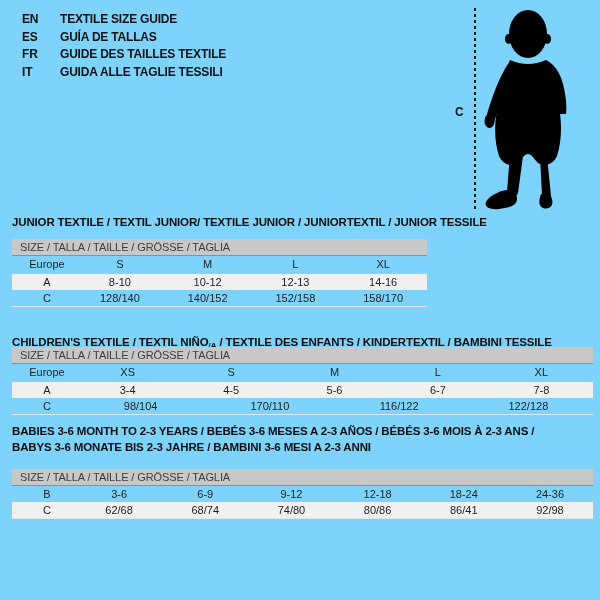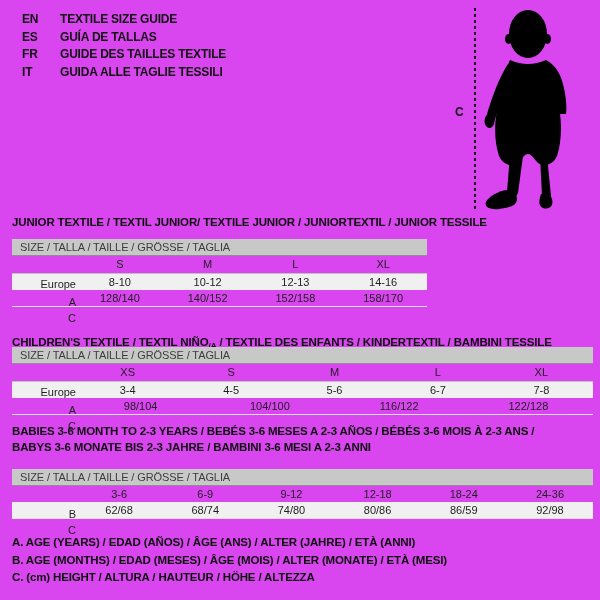--- a/index.html
+++ b/index.html
@@ -1,21 +1,21 @@
 <!DOCTYPE html>
 <html><head>
 <meta charset="utf-8">
 <style>
   html,body{margin:0;padding:0;}
   body{
     width:600px;height:600px;background:#ffffff;color:#111;
     font-family:"Liberation Sans", sans-serif;
     -webkit-font-smoothing:antialiased;
   }
-  .page{position:relative;width:600px;height:600px;overflow:hidden;background:#d946ef;}
+  .page{position:relative;width:600px;height:600px;overflow:hidden;background:#7dd3fc;}
 
   
   .lang-block{position:absolute;left:22px;top:11px;font-weight:bold;font-size:12px;line-height:17.5px;letter-spacing:-0.2px;}
   .lang-row{display:flex;}
   .lang-code{width:38px;flex:0 0 38px;}
 
   
   .dash-line{position:absolute;left:474px;top:8px;width:2px;height:203px;
     background:repeating-linear-gradient(to bottom,#161616 0 3px,transparent 3px 6px);}
   .c-label{position:absolute;left:455px;top:105px;font-weight:bold;font-size:12px;}
@@ -33,21 +33,21 @@
   .t1{top:239px;width:415px;}
   .t2{top:347px;width:581px;}
   .t3{top:469px;width:581px;}
   .band{height:16px;line-height:16px;background:#c8c8c8;color:#3d3d3d;padding-left:8px;
     border-bottom:1px solid #8f8f8f;letter-spacing:-0.1px;}
   .trow{display:flex;height:16px;line-height:16px;}
   .trow.euro{height:17px;line-height:17px;border-bottom:1px solid #c2c2c2;}
   .trow.alt{background:#f0f0f0;}
   .tbl{border-bottom:1px solid #e3e3e3;}
   .cell{flex:1;text-align:center;}
-  .cell.lbl{flex:0 0 58px;text-align:right;padding-left:6px;margin-top:20px;}
+  .cell.lbl{flex:0 0 58px;text-align:center;padding-left:6px;}
 
   
   .notes{position:absolute;left:12px;top:534px;font-weight:bold;font-size:11.5px;line-height:17.5px;letter-spacing:-0.15px;color:#0d0d0d;}
 </style>
 </head>
 <body>
 
 <div class="page">
 
   <div class="lang-block">
@@ -129,21 +129,21 @@
       <span class="cell lbl">A</span>
       <span class="cell">3-4</span>
       <span class="cell">4-5</span>
       <span class="cell">5-6</span>
       <span class="cell">6-7</span>
       <span class="cell">7-8</span>
     </div>
     <div class="trow">
       <span class="cell lbl">C</span>
       <span class="cell">98/104</span>
-      <span class="cell">104/100</span>
+      <span class="cell">170/110</span>
       <span class="cell">116/122</span>
       <span class="cell">122/128</span>
     </div>
   </div>
 
   <div class="sec-title title-babies">
     <div>BABIES 3-6 MONTH TO 2-3 YEARS / BEBÉS 3-6 MESES A 2-3 AÑOS / BÉBÉS 3-6 MOIS À 2-3 ANS /</div>
     <div>BABYS 3-6 MONATE BIS 2-3 JAHRE / BAMBINI 3-6 MESI A 2-3 ANNI</div>
   </div>
   <div class="tbl t3">
@@ -156,24 +156,19 @@
       <span class="cell">12-18</span>
       <span class="cell">18-24</span>
       <span class="cell">24-36</span>
     </div>
     <div class="trow alt">
       <span class="cell lbl">C</span>
       <span class="cell">62/68</span>
       <span class="cell">68/74</span>
       <span class="cell">74/80</span>
       <span class="cell">80/86</span>
-      <span class="cell">86/59</span>
+      <span class="cell">86/41</span>
       <span class="cell">92/98</span>
     </div>
   </div>
 
-  <div class="notes">
-    <div>A. AGE (YEARS) / EDAD (AÑOS) / ÂGE (ANS) / ALTER (JAHRE) / ETÀ (ANNI)</div>
-    <div>B. AGE (MONTHS) / EDAD (MESES) / ÂGE (MOIS) / ALTER (MONATE) / ETÀ (MESI)</div>
-    <div>C. (cm) HEIGHT / ALTURA / HAUTEUR / HÖHE / ALTEZZA</div>
-  </div>
 
 </div>
 
 </body></html>

